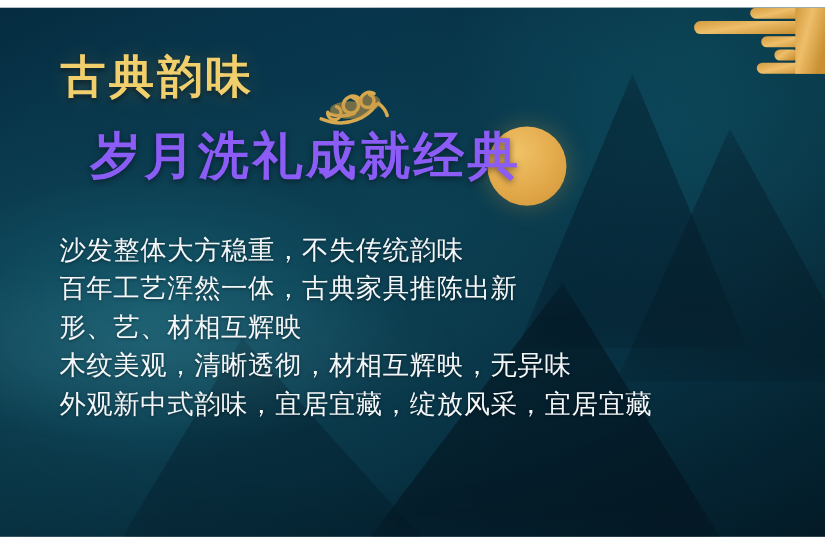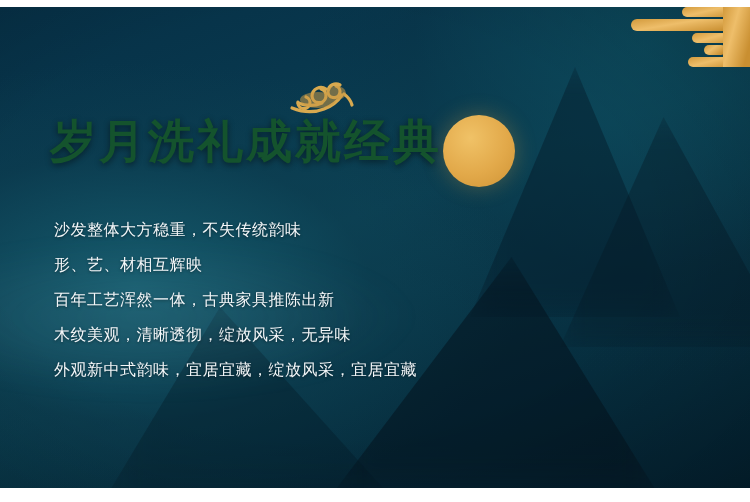--- a/index.html
+++ b/index.html
@@ -135,35 +135,36 @@
     background: radial-gradient(circle at 38% 32%, #f0c267 0%, #e2a94a 55%, #cf9335 100%);
     box-shadow: 0 0 22px rgba(224,168,66,0.30);
   }
   .title-white {
     position: relative;
     font-family: "DejaVu Serif", "Liberation Serif", serif;
     font-weight: bold;
     font-size: 46px;
     letter-spacing: 3px;
     line-height: 1.0;
-    color: #14532d;
+    color: #8b5cf6;
     text-shadow: 0 2px 6px rgba(0,0,0,0.48);
     white-space: nowrap;
+    margin-left: 32px;
   }
 
   
   .body-copy {
     position: absolute;
     left: 54px;
     top: 212px;
     width: 660px;
   }
   .copy-line {
-    font-family: Liberation Serif, serif;
-    font-size: 16px;
+    font-family: Liberation Mono, monospace;
+    font-size: 24px;
     line-height: 35px;
     color: #f4f7f9;
     letter-spacing: 0.5px;
     white-space: nowrap;
     text-shadow: 0 1px 3px rgba(0,0,0,0.45);
   }
 </style>
 </head>
 <body>
 
@@ -193,20 +194,23 @@
         <path d="M122 26 H175 V36 H122 a5 5 0 0 1 0 -10 Z"></path>
         <path d="M152 38 H175 V48 H152 a5 5 0 0 1 0 -10 Z"></path>
         <path d="M134 38 H146 a5 5 0 0 1 0 10 H134 a5 5 0 0 1 0 -10 Z"></path>
         <path d="M118 50 H175 V60 H118 a5 5 0 0 1 0 -10 Z"></path>
         <path d="M148 0 H175 V60 H148 Z"></path>
         <path d="M104 26 H175 V36 H104 a5 5 0 0 1 0 -10 Z" opacity="0.0"></path>
       </g>
     </svg>
   </div>
 
+  <div class="heading-block">
+    <div class="title-gold">古典韵味</div>
+  </div>
 
   <div class="cloud-motif">
     <svg width="66" height="42" viewBox="0 0 66 42" xmlns="http://www.w3.org/2000/svg">
       <g fill="none" stroke="#d8a94f" stroke-width="3.2" stroke-linecap="round">
         <path d="M48 10 a6 6 0 1 1 -8 5 a8 8 0 0 1 12 -6"></path>
         <path d="M33 13 a7 7 0 1 1 -9 7 a9 9 0 0 1 14 -7"></path>
         <path d="M18 21 a6 6 0 1 1 -8 5"></path>
         <path d="M4 32 c10 4 22 5 32 1 c8 -3 14 -8 18 -14"></path>
         <path d="M10 27 c8 3 17 3 24 0"></path>
         <path d="M56 18 c4 3 7 7 8 11"></path>
@@ -218,19 +222,19 @@
     </svg>
   </div>
 
   <div class="title-white-row">
     <div class="gold-disc"></div>
     <div class="title-white">岁月洗礼成就经典</div>
   </div>
 
   <div class="body-copy">
     <div class="copy-line">沙发整体大方稳重，不失传统韵味</div>
+    <div class="copy-line">百年工艺浑然一体，古典家具推陈出新</div>
     <div class="copy-line">形、艺、材相互辉映</div>
-    <div class="copy-line">百年工艺浑然一体，古典家具推陈出新</div>
-    <div class="copy-line">木纹美观，清晰透彻，绽放风采，无异味</div>
+    <div class="copy-line">木纹美观，清晰透彻，材相互辉映，无异味</div>
     <div class="copy-line">外观新中式韵味，宜居宜藏，绽放风采，宜居宜藏</div>
   </div>
 
 </div>
 
 </body></html>

